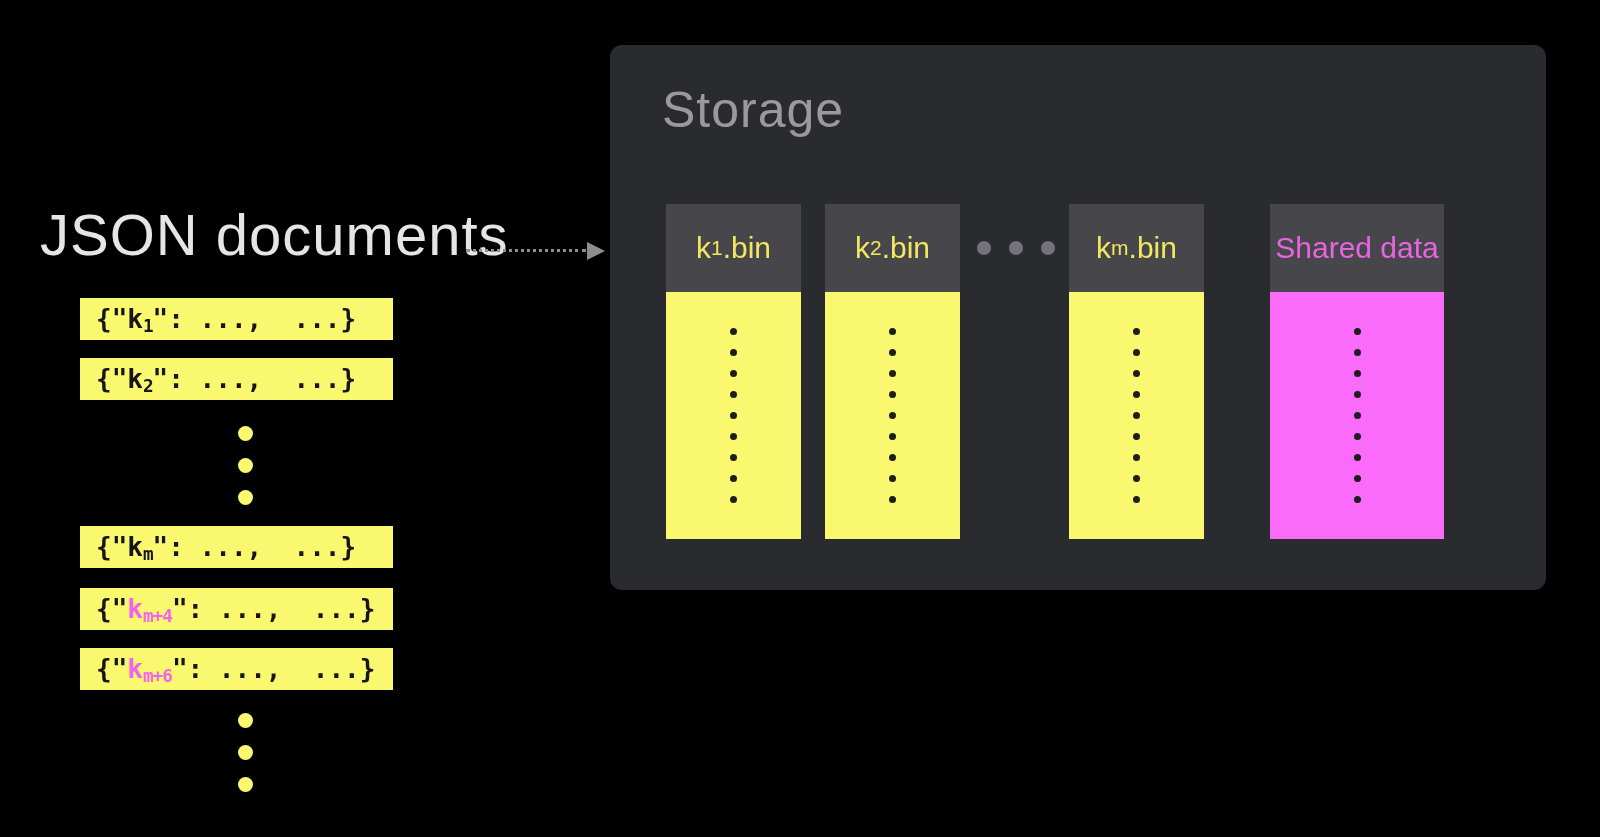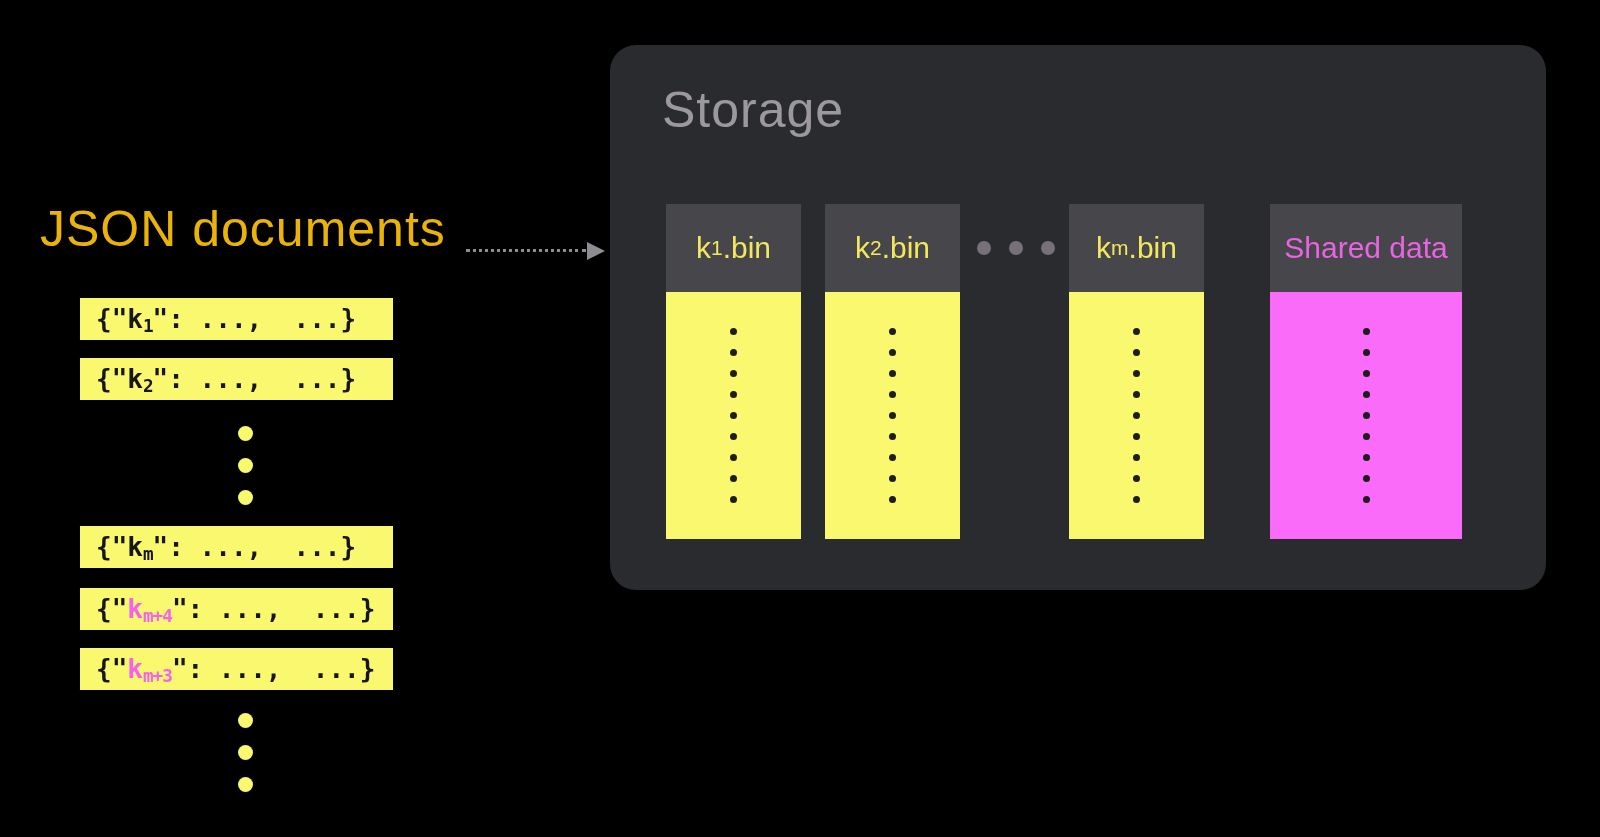--- a/index.html
+++ b/index.html
@@ -9,24 +9,24 @@
     height: 837px;
     background: #000;
     overflow: hidden;
     font-family: "Liberation Sans", sans-serif;
   }
 
   
   .docs-title {
     position: absolute;
     left: 40px;
-    top: 204px;
-    font-size: 50px;
+    top: 210px;
+    font-size: 58px;
     line-height: 50px;
-    color: #eab308;
+    color: #e5e5e5;
     letter-spacing: 1px;
     white-space: nowrap;
   }
   .arrow-line {
     position: absolute;
     left: 466px;
     top: 249px;
     width: 120px;
     height: 0;
     border-top: 3px dotted #8e8e92;
@@ -75,21 +75,21 @@
   }
 
   
   .panel {
     position: absolute;
     left: 610px;
     top: 45px;
     width: 936px;
     height: 545px;
     background: #2a2b2f;
-    border-radius: 26px;
+    border-radius: 12px;
   }
   .panel-title {
     position: absolute;
     left: 52px;
     top: 40px;
     font-size: 50px;
     line-height: 50px;
     color: #9b999d;
     letter-spacing: 1px;
   }
@@ -123,21 +123,21 @@
   }
   .bin-body .dot {
     width: 7px; height: 7px;
     border-radius: 50%;
     background: #1d1d1d;
     flex: 0 0 auto;
   }
   .bin-k1 { left: 56px; }
   .bin-k2 { left: 215px; }
   .bin-km { left: 459px; }
-  .bin-shared { left: 660px; width: 192px; }
+  .bin-shared { left: 660px; width: 174px; }
   .bin-shared .bin-header { color: #e964e2; }
   .bin-shared .bin-body { background: #fa6bfa; }
 
   .hdots {
     position: absolute;
     left: 367px;
     top: 196px;
     display: flex;
     gap: 18px;
   }
@@ -163,21 +163,21 @@
   <div class="vdots" style="left:238px; top:426px">
       <span class="dot"></span>
       <span class="dot"></span>
       <span class="dot"></span>
     </div>
 
   <div class="doc-bar" style="top:526px"><span>{"</span><span>k</span><sub>m</sub><span>": ...,  ...}</span></div>
 
   <div class="doc-bar" style="top:588px"><span>{"</span><span class="key-pink">k</span><sub class="key-pink">m+4</sub><span>": ...,  ...}</span></div>
 
-  <div class="doc-bar" style="top:648px"><span>{"</span><span class="key-pink">k</span><sub class="key-pink">m+3</sub><span>": ...,  ...}</span></div>
+  <div class="doc-bar" style="top:648px"><span>{"</span><span class="key-pink">k</span><sub class="key-pink">m+6</sub><span>": ...,  ...}</span></div>
 
   <div class="vdots" style="left:238px; top:713px">
       <span class="dot"></span>
       <span class="dot"></span>
       <span class="dot"></span>
     </div>
 
   <div class="panel">
     <div class="panel-title">Storage</div>
 

